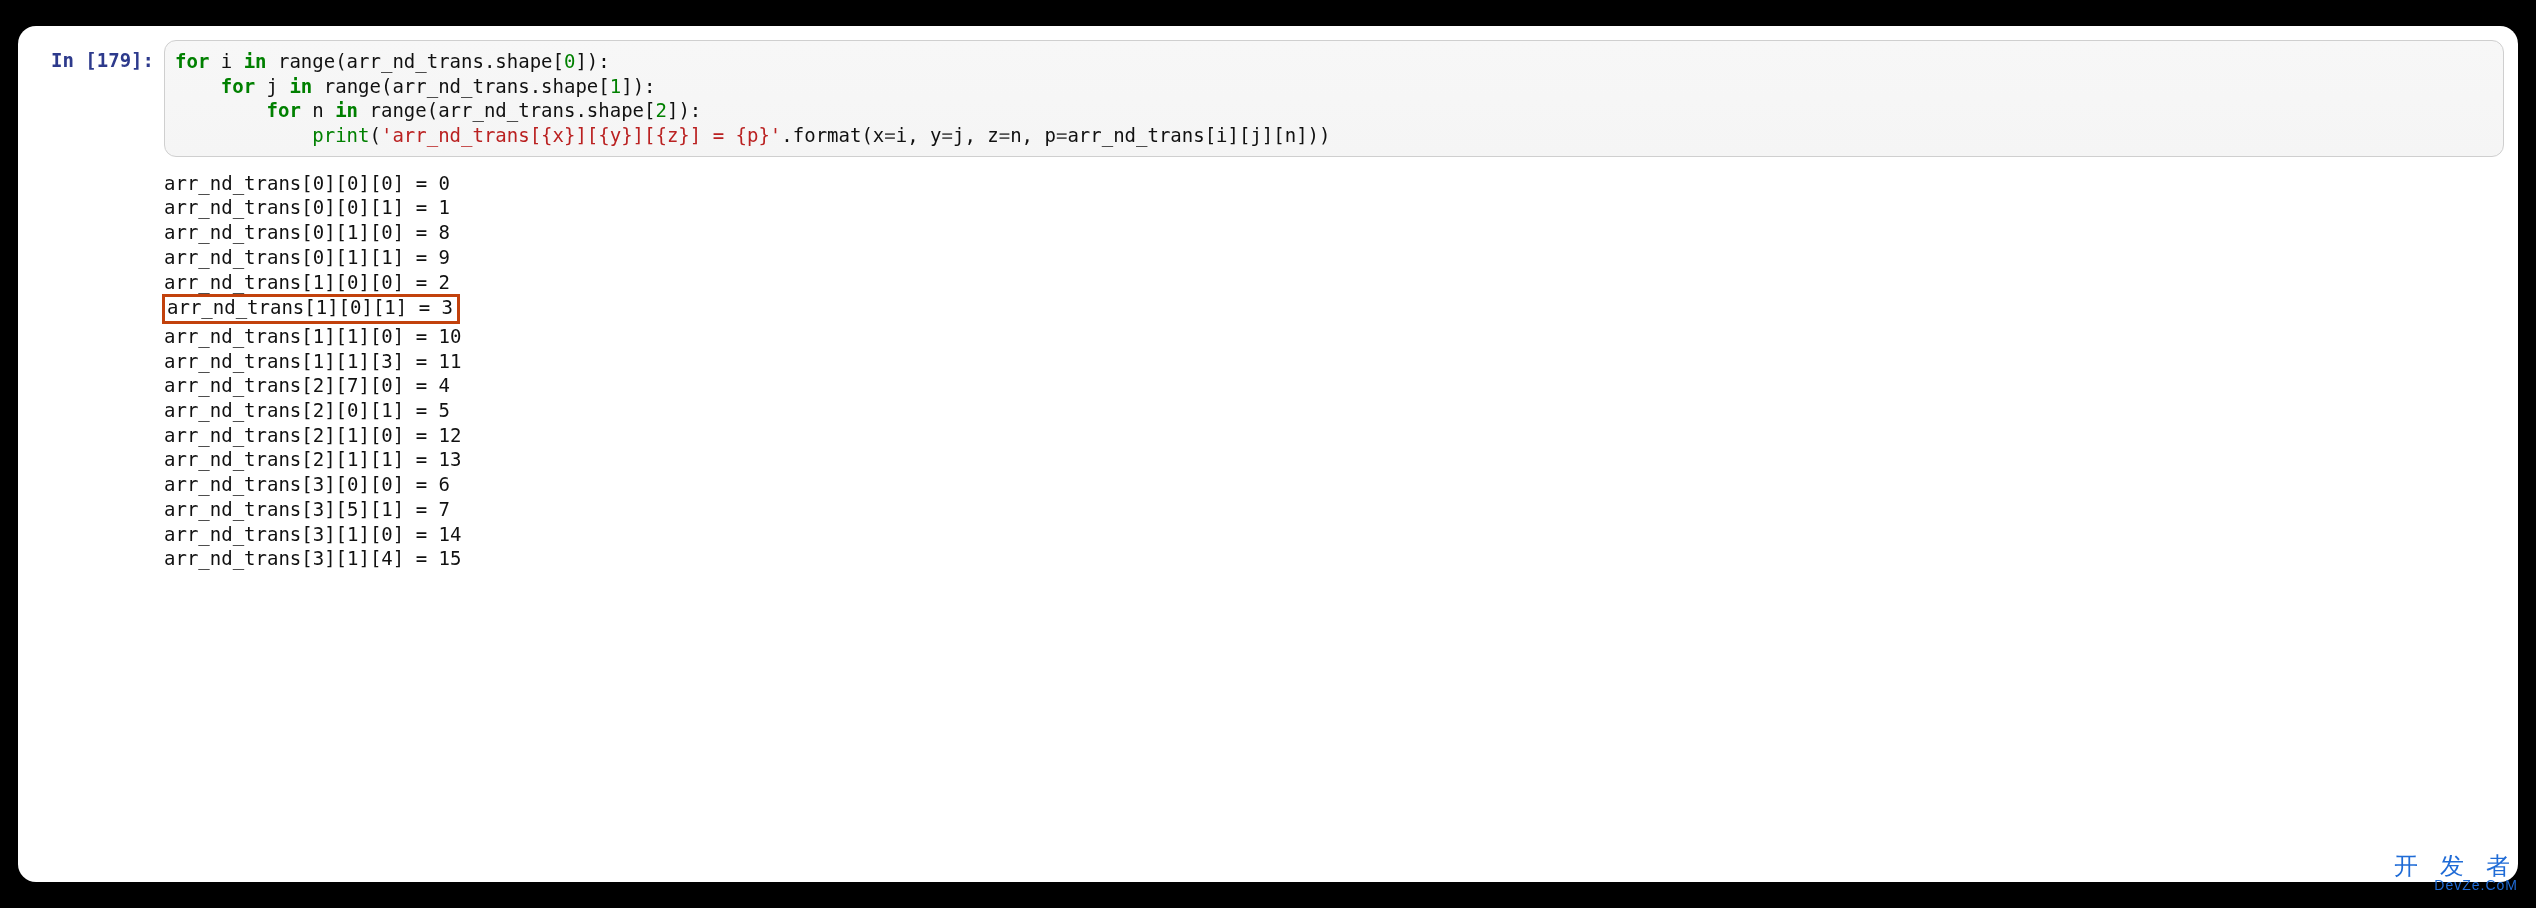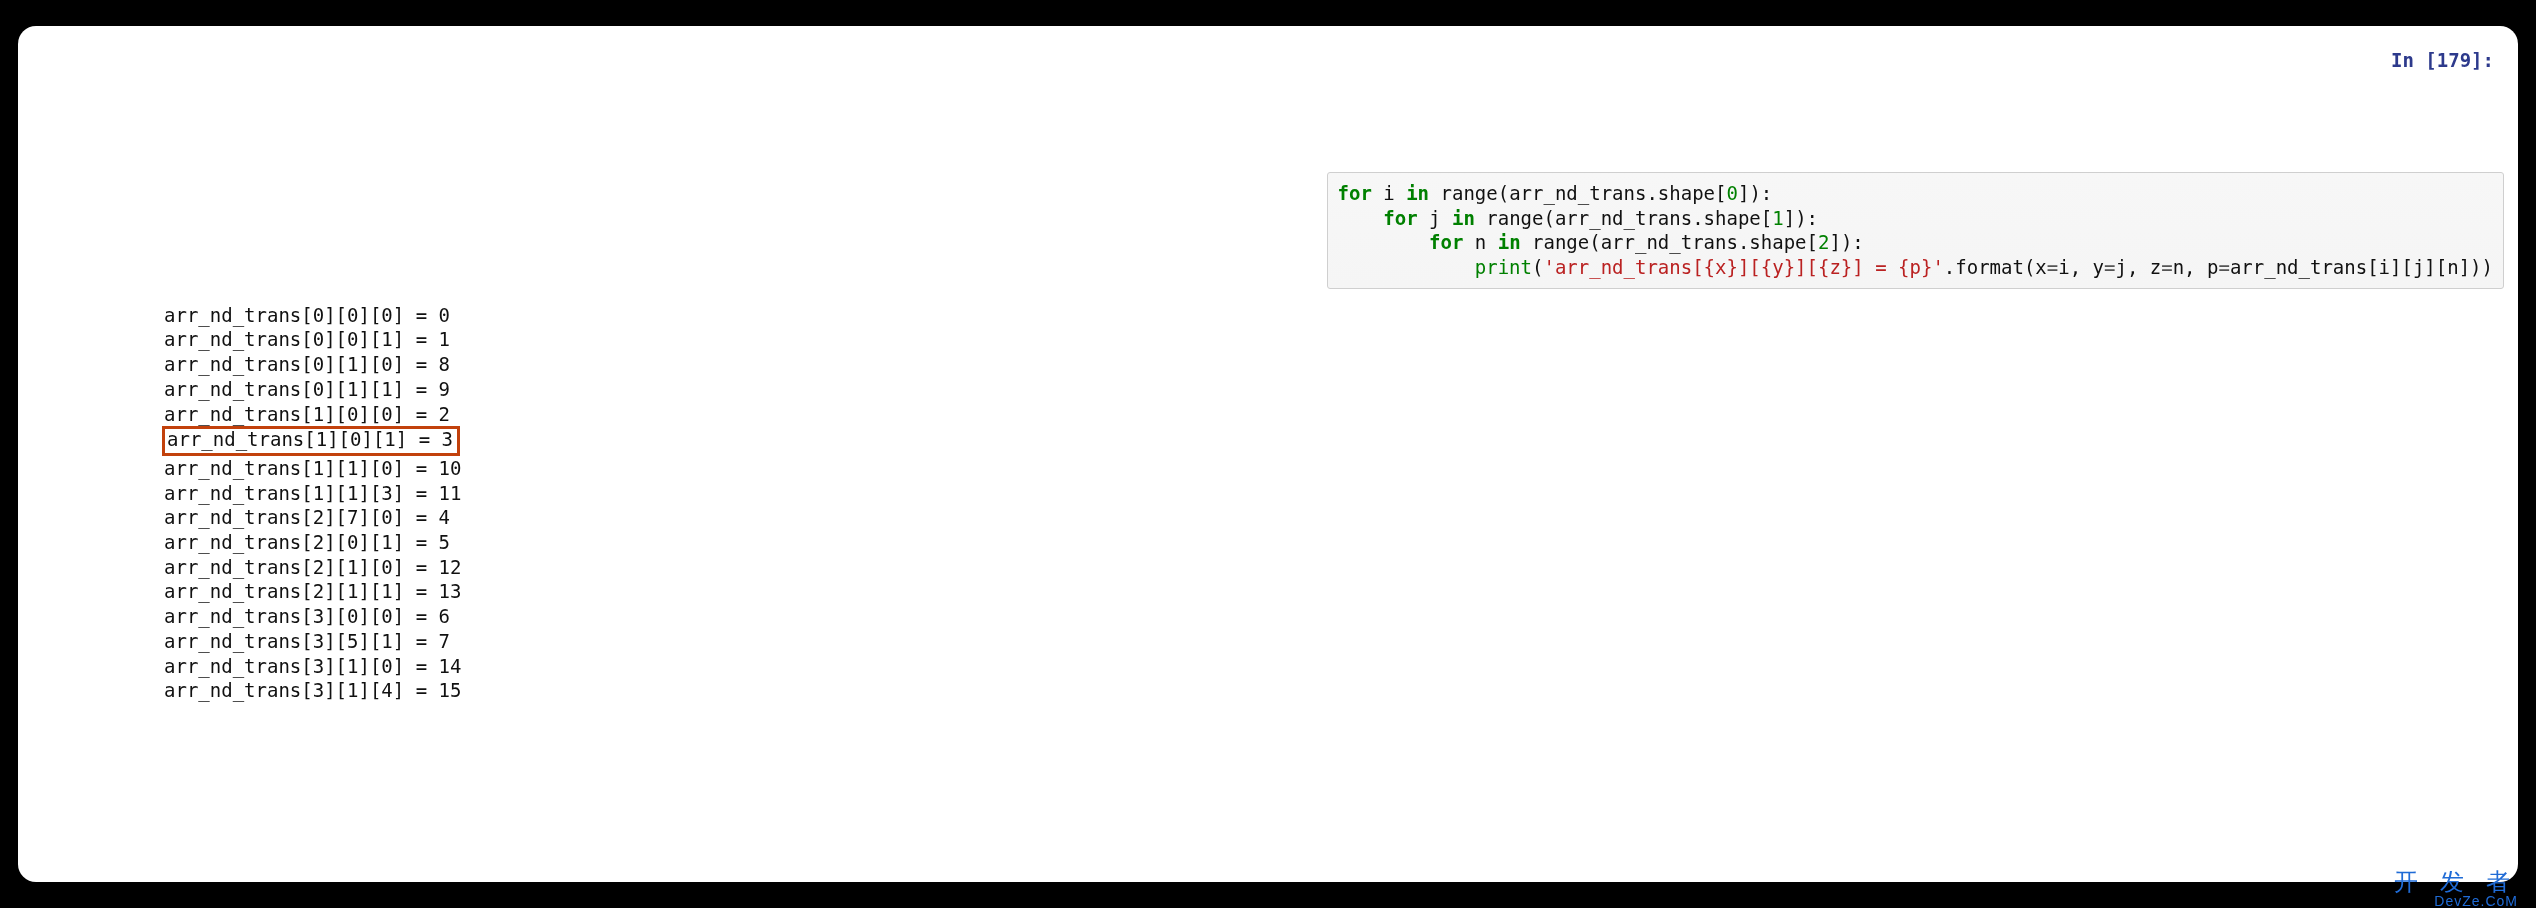--- a/index.html
+++ b/index.html
@@ -16,39 +16,38 @@
     .cell {
       background: #fff;
       border-radius: 18px;
       padding: 14px 14px 20px 14px;
       height: 100%;
       display: flex;
       flex-direction: column;
     }
     .row {
       display: flex;
-      align-items: flex-end;
-      flex-direction: column;
+      align-items: flex-start;
     }
     .prompt-col {
       width: 132px;
       flex: 0 0 132px;
       text-align: right;
       padding-right: 10px;
       padding-top: 8px;
     }
     .prompt-in {
       color: #2d3a8c;
       font-weight: bold;
     }
     .code-area {
       flex: 1;
       background: linear-gradient(#f7f7f7,#f5f5f5);
       border: 1px solid #cfcfcf;
-      border-radius: 3px;
+      border-radius: 12px;
       padding: 8px 10px 8px 10px;
       white-space: pre;
       overflow-x: auto;
     }
     .kw { color: #008000; font-weight: bold; }
     .fn { color: #008000; }
     .num { color: #008000; }
     .str { color: #BA2121; }
     .op  { color: #555; }
     .txt { color: #111; }
@@ -71,21 +70,21 @@
     .hl {
       border: 3px solid #c2410c;
       display: inline-block;
       padding: 0px 4px 2px 2px;
       margin-left: -2px;
       line-height: 1.15;
     }
     .watermark {
       position: absolute;
       right: 18px;
-      bottom: 0;
+      bottom: 16px;
       text-align: right;
       line-height: 1;
     }
     .wm-cn { color:#1f6bd6; font-size: 24px; letter-spacing: 8px; font-family: "SimSun","Songti SC",serif; }
     .wm-en { color:#1f6bd6; font-size: 14px; font-family: Arial, sans-serif; letter-spacing: 1px; }
   </style>
 </head>
 <body>
 
 <div class="cell">

